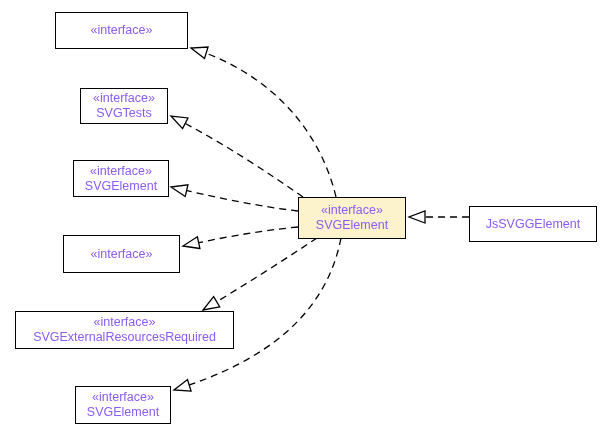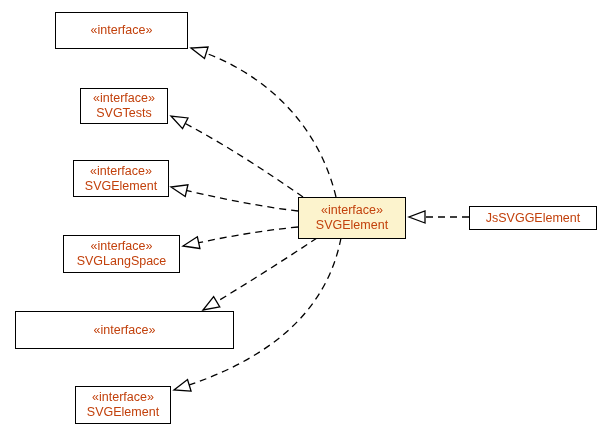--- a/index.html
+++ b/index.html
@@ -19,38 +19,38 @@
   .node {
     position: absolute;
     box-sizing: border-box;
     border: 1.5px solid #000000;
     background: #ffffff;
     display: flex;
     flex-direction: column;
     align-items: center;
     justify-content: center;
     text-align: center;
-    color: #c2410c;
+    color: #8b5cf6;
     font-size: 12.5px;
     line-height: 15px;
     cursor: pointer;
   }
   .node.hl { background: #fcf3cd; }
   .node .st { display: block; }
   .node .nm { display: block; }
 
   
   .n-transformable { left: 55px;  top: 12px;  width: 133px; height: 37px; }
   .n-tests         { left: 80px;  top: 88px;  width: 88px;  height: 36px; }
   .n-stylable      { left: 73px;  top: 160px; width: 96px;  height: 37px; }
   .n-langspace     { left: 63px;  top: 235px; width: 117px; height: 38px; }
   .n-extres        { left: 15px;  top: 311px; width: 219px; height: 38px; }
   .n-element       { left: 75px;  top: 386px; width: 96px;  height: 38px; }
   .n-ggelement     { left: 298px; top: 197px; width: 108px; height: 42px; }
-  .n-jsggelement   { left: 469px; top: 206px; width: 128px; height: 24px; }
+  .n-jsggelement   { left: 469px; top: 206px; width: 128px; height: 36px; }
 
   .edge {
     fill: none;
     stroke: #000000;
     stroke-width: 1.3;
     stroke-dasharray: 7 5;
   }
 </style>
 </head>
 <body>
@@ -81,25 +81,25 @@
     <span class="nm">SVGTests</span>
   </div>
 
   <div class="node n-stylable">
     <span class="st">«interface»</span>
     <span class="nm">SVGElement</span>
   </div>
 
   <div class="node n-langspace">
     <span class="st">«interface»</span>
-    <span class="nm">SVGLangSpace</span>
   </div>
 
   <div class="node n-extres">
     <span class="st">«interface»</span>
+    <span class="nm">SVGExternalResourcesRequired</span>
   </div>
 
   <div class="node n-element">
     <span class="st">«interface»</span>
     <span class="nm">SVGElement</span>
   </div>
 
   <div class="node n-ggelement hl">
     <span class="st">«interface»</span>
     <span class="nm">SVGElement</span>

